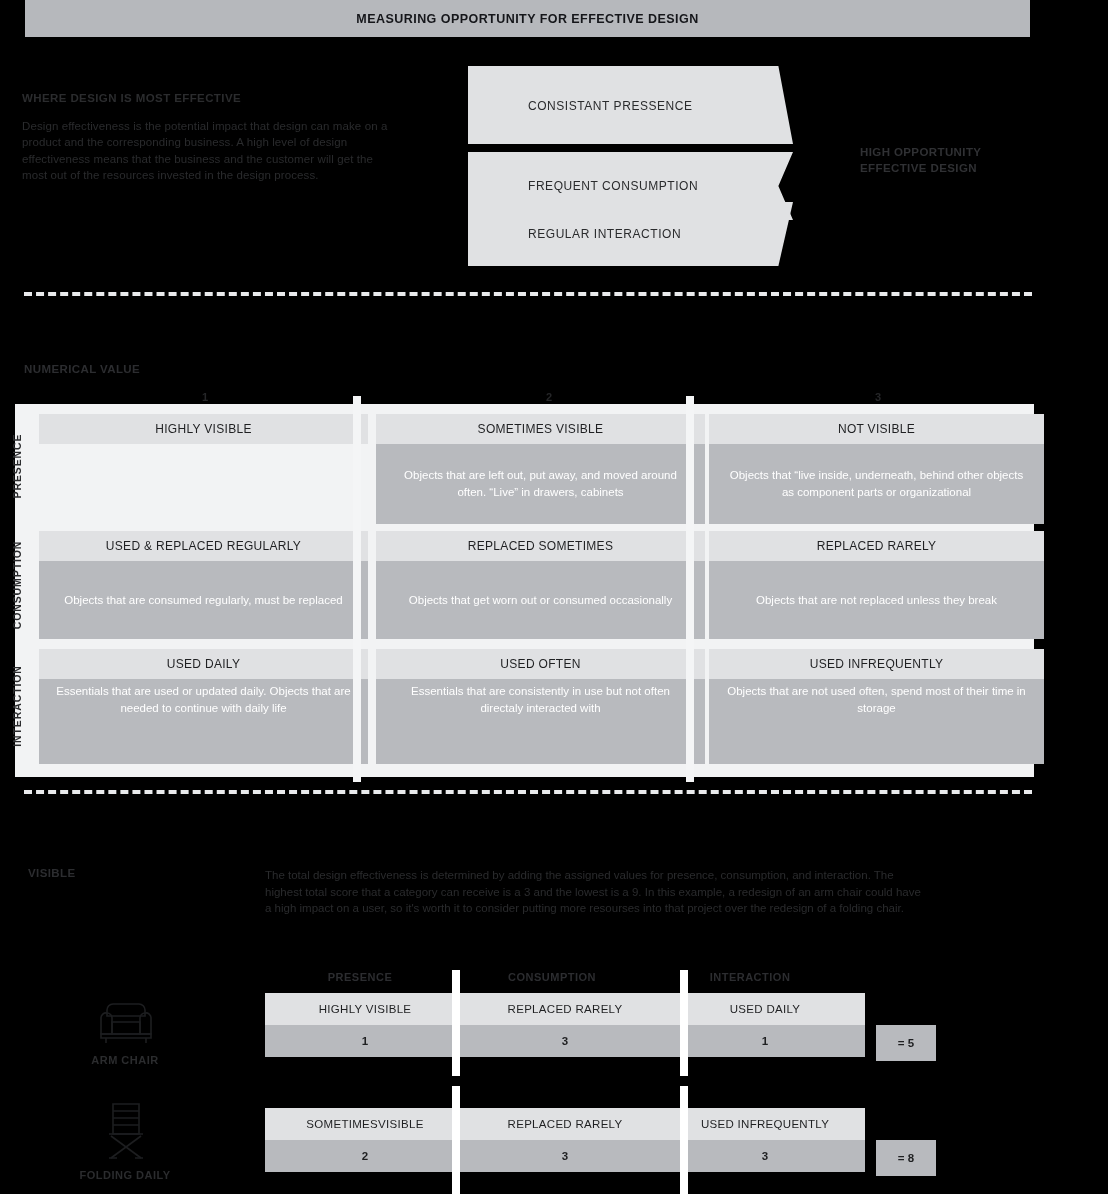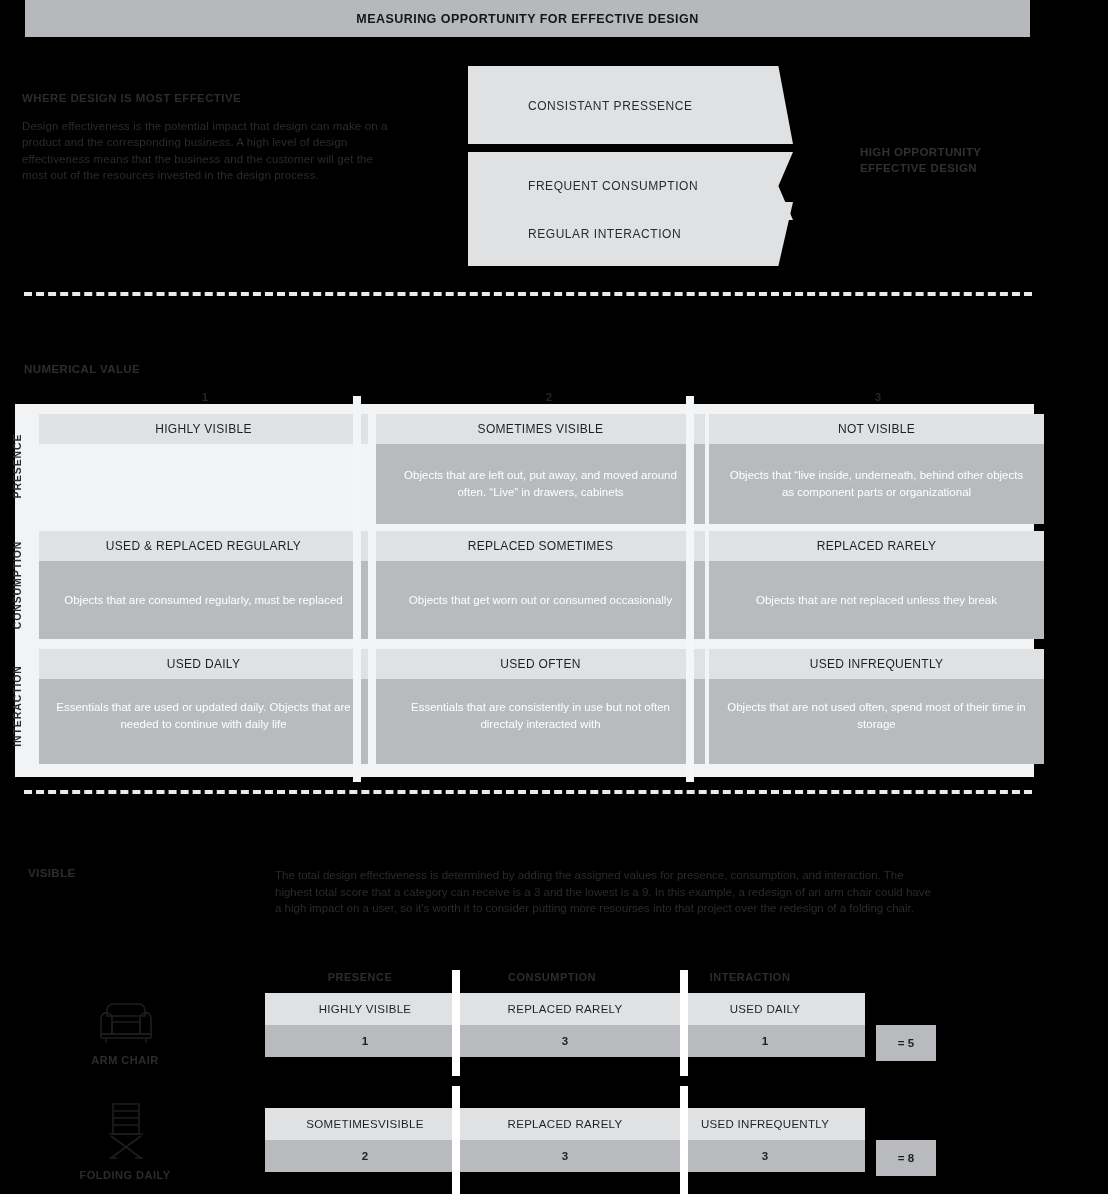--- a/index.html
+++ b/index.html
@@ -102,21 +102,21 @@
     background: #e0e1e3; height: 30px;
     display: flex; align-items: center; justify-content: center;
     font-size: 12px; color: #1f2022; letter-spacing: .3px;
   }
   .mcell-body {
     background: #b8babe; height: calc(100% - 30px);
     display: flex; align-items: center; justify-content: center;
     text-align: center; padding: 6px 16px;
     font-size: 11.5px; line-height: 17px; color: #ffffff;
   }
-  .mrow-2 .mcell-body { align-items: flex-start; padding-top: 20px; }
+  .mrow-2 .mcell-body { align-items: flex-start; padding-top: 4px; }
 
   
   .vsep { position: absolute; width: 8px; background: #f4f5f6; }
   .vsep-a { left: 353px; top: 396px; height: 386px; }
   .vsep-b { left: 686px; top: 396px; height: 386px; }
 
   
   .rowlabels { position: absolute; left: 0; top: 404px; width: 18px; height: 373px; }
   .rowlabel {
     position: absolute; left: -38px; width: 110px;
@@ -128,21 +128,21 @@
   .rl0 { top: 56px; }
   .rl1 { top: 175px; width: 130px; left: -48px; }
   .rl2 { top: 296px; width: 125px; left: -46px; }
 
   
   .ex-title {
     position: absolute; left: 28px; top: 867px;
     font-size: 11.5px; font-weight: bold; letter-spacing: .4px; color: #2c2d30;
   }
   .ex-body {
-    position: absolute; left: 275px; top: 867px; width: 660px;
+    position: absolute; left: 265px; top: 867px; width: 660px;
     font-size: 11.5px; line-height: 16.5px; color: #2a2b2d;
   }
 
   .ex-colheads { position: absolute; left: 265px; top: 971px; width: 610px; height: 16px; }
   .ex-colhead {
     position: absolute; top: 0; width: 190px; text-align: center;
     font-size: 11px; font-weight: bold; letter-spacing: .5px; color: #2c2d30;
   }
   .ech0 { left: 0; }
   .ech1 { left: 192px; }

